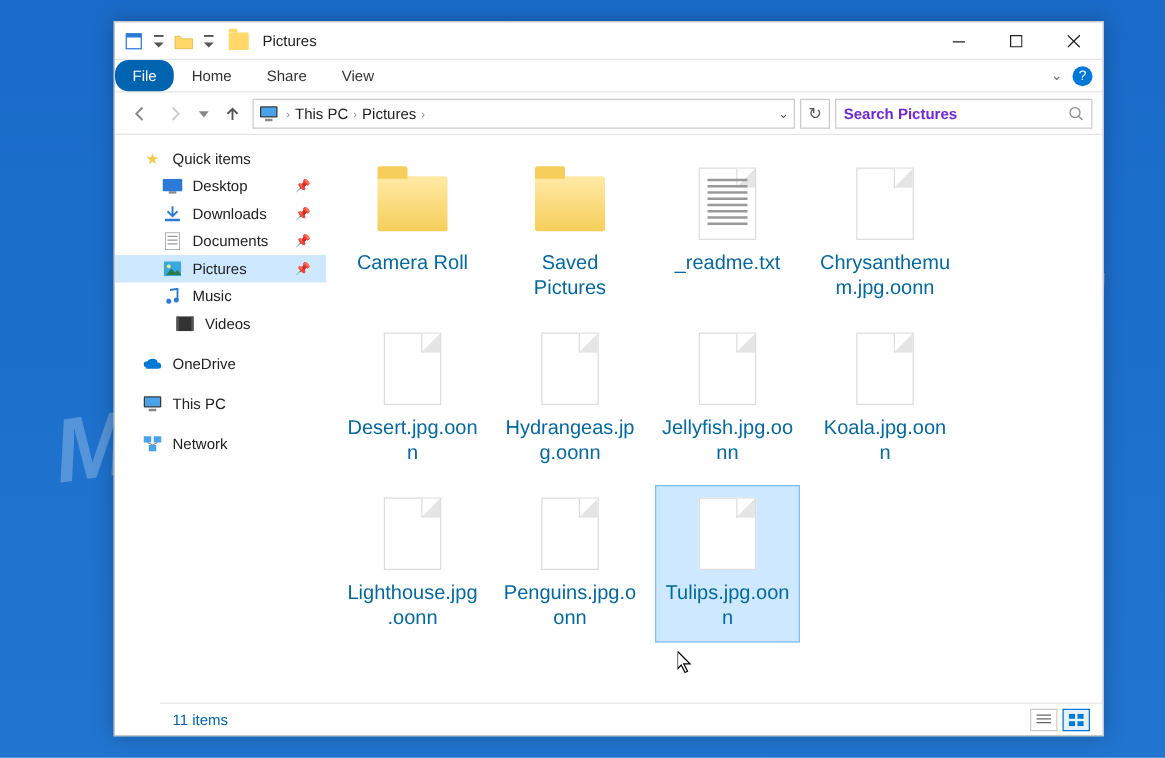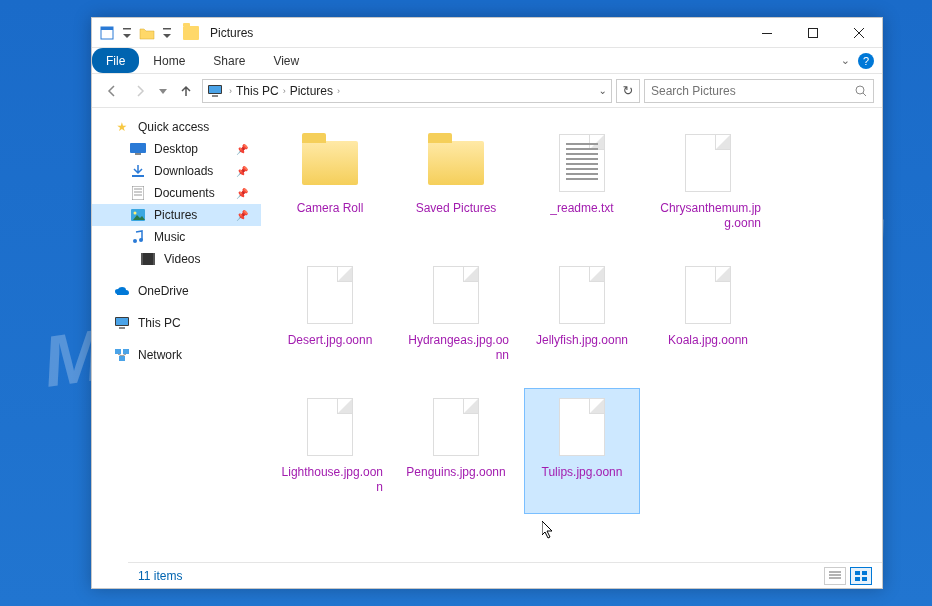--- a/index.html
+++ b/index.html
@@ -21,36 +21,36 @@
 .ribbon-right { margin-left:auto; display:flex; align-items:center; padding-right:8px; gap:8px; }
 .chev { color:#666; font-size:11px; }
 .help-ico { width:16px; height:16px; border-radius:50%; background:#0078d7; color:#fff; font-size:11px; display:flex; align-items:center; justify-content:center; }
 .navbar { height: 34px; display:flex; align-items:center; gap:4px; padding:0 8px; border-bottom: 1px solid #e5e5e5; }
 .nav-btn { width:24px; height:24px; display:flex; align-items:center; justify-content:center; color:#888; }
 .addr-bar { flex:1; height:24px; border:1px solid #ccc; display:flex; align-items:center; padding:0 4px; font-size:12px; gap:4px; background:#fff; }
 .addr-sep { color:#888; font-size:9px; }
 .addr-seg { color:#222; }
 .addr-chev { margin-left:auto; color:#555; font-size:10px; }
 .addr-refresh { width:24px; height:24px; border:1px solid #ccc; display:flex; align-items:center; justify-content:center; color:#555; font-size:13px; }
-.search-box { width:230px; height:24px; border:1px solid #ccc; display:flex; align-items:center; padding:0 6px; font-size:12px; color:#737373; }
+.search-box { width:206px; height:24px; border:1px solid #ccc; display:flex; align-items:center; padding:0 6px; font-size:12px; color:#6d28d9;font-weight:bold; }
 .search-box .mag { margin-left:auto; color:#888; }
 .body { flex:1; display:flex; overflow:hidden; }
 .nav-pane { width:170px; border-right:1px solid transparent; padding:8px 0; font-size:12px; overflow:auto; }
 .nav-item { height:22px; display:flex; align-items:center; padding-left:22px; gap:8px; color:#222; position:relative; }
 .nav-item.active { background:#cde8ff; }
 .nav-item .pin { position:absolute; right:12px; color:#aaa; font-size:10px; }
 .nav-ico { width:16px; height:16px; display:flex; align-items:center; justify-content:center; flex-shrink:0; }
 .nav-spacer { height:10px; }
 .star { color:#f7c843; }
 .content { flex:1; padding:16px 10px 10px 10px; overflow:auto; }
 .items { display:flex; flex-wrap:wrap; gap:6px 10px; align-content:flex-start; }
 .item { width:116px; height:126px; display:flex; flex-direction:column; align-items:center; justify-content:flex-start; padding-top:6px; border:1px solid transparent; }
 .item.selected { background:#cde8ff; border:1px solid #7abfff; }
 .item-ico { width:64px; height:64px; display:flex; align-items:center; justify-content:center; margin-bottom:6px; position:relative; }
-.item-label { font-size:12px; text-align:right; color:#a21caf; line-height:1.25; padding:0 4px; word-break:break-word; }
+.item-label { font-size:16px; text-align:center; color:#0369a1; line-height:1.25; padding:0 4px; word-break:break-word; }
 .folder-big { width:56px; height:44px; background:linear-gradient(180deg,#ffe9a6,#f5cf5a); border-radius:2px; position:relative; }
 .folder-big:before { content:""; position:absolute; top:-8px; left:0; width:24px; height:10px; background:#f5cf5a; border-radius:2px 2px 0 0; }
 .file-blank { width:46px; height:58px; background:#fff; border:1px solid #ddd; position:relative; }
 .file-blank:before { content:""; position:absolute; top:0; right:0; width:14px; height:14px; background:linear-gradient(135deg,#fff 49%,#e5e5e5 51%); border-left:1px solid #ddd; border-bottom:1px solid #ddd; }
 .file-text .lines { position:absolute; top:8px; left:6px; right:6px; bottom:6px; display:flex; flex-direction:column; gap:3px; }
 .file-text .lines span { height:2px; background:#999; }
 .statusbar { height:26px; border-top:1px solid #e5e5e5; display:flex; align-items:center; padding:0 10px; font-size:12px; color:#0064b0;margin-left:36px; }
 .view-toggle { margin-left:auto; display:flex; gap:4px; }
 .view-btn { width:22px; height:18px; border:1px solid #ccc; display:flex; align-items:center; justify-content:center; font-size:10px; color:#666; }
 .view-btn.active { border-color:#0078d7; color:#0078d7; background:#e5f1fb; }
@@ -167,21 +167,21 @@
             <line x1="8" y1="8" x2="11" y2="11" stroke="#888"></line>
           </svg>
       </span>
     </div>
   </div>
 
   <div class="body">
     <div class="nav-pane">
       <div class="nav-item">
         <span class="nav-ico star">★</span>
-        <span>Quick access</span>
+        <span>Quick items</span>
       </div>
       <div class="nav-item" style="padding-left:38px">
         <span class="nav-ico">
             <svg width="16" height="12">
               <rect x="0" y="0" width="16" height="10" fill="#2a7ad6" rx="1"></rect>
               <rect x="5" y="10" width="6" height="2" fill="#888"></rect>
             </svg>
           </span>
         <span>Desktop</span>
         <span class="pin">📌</span>

